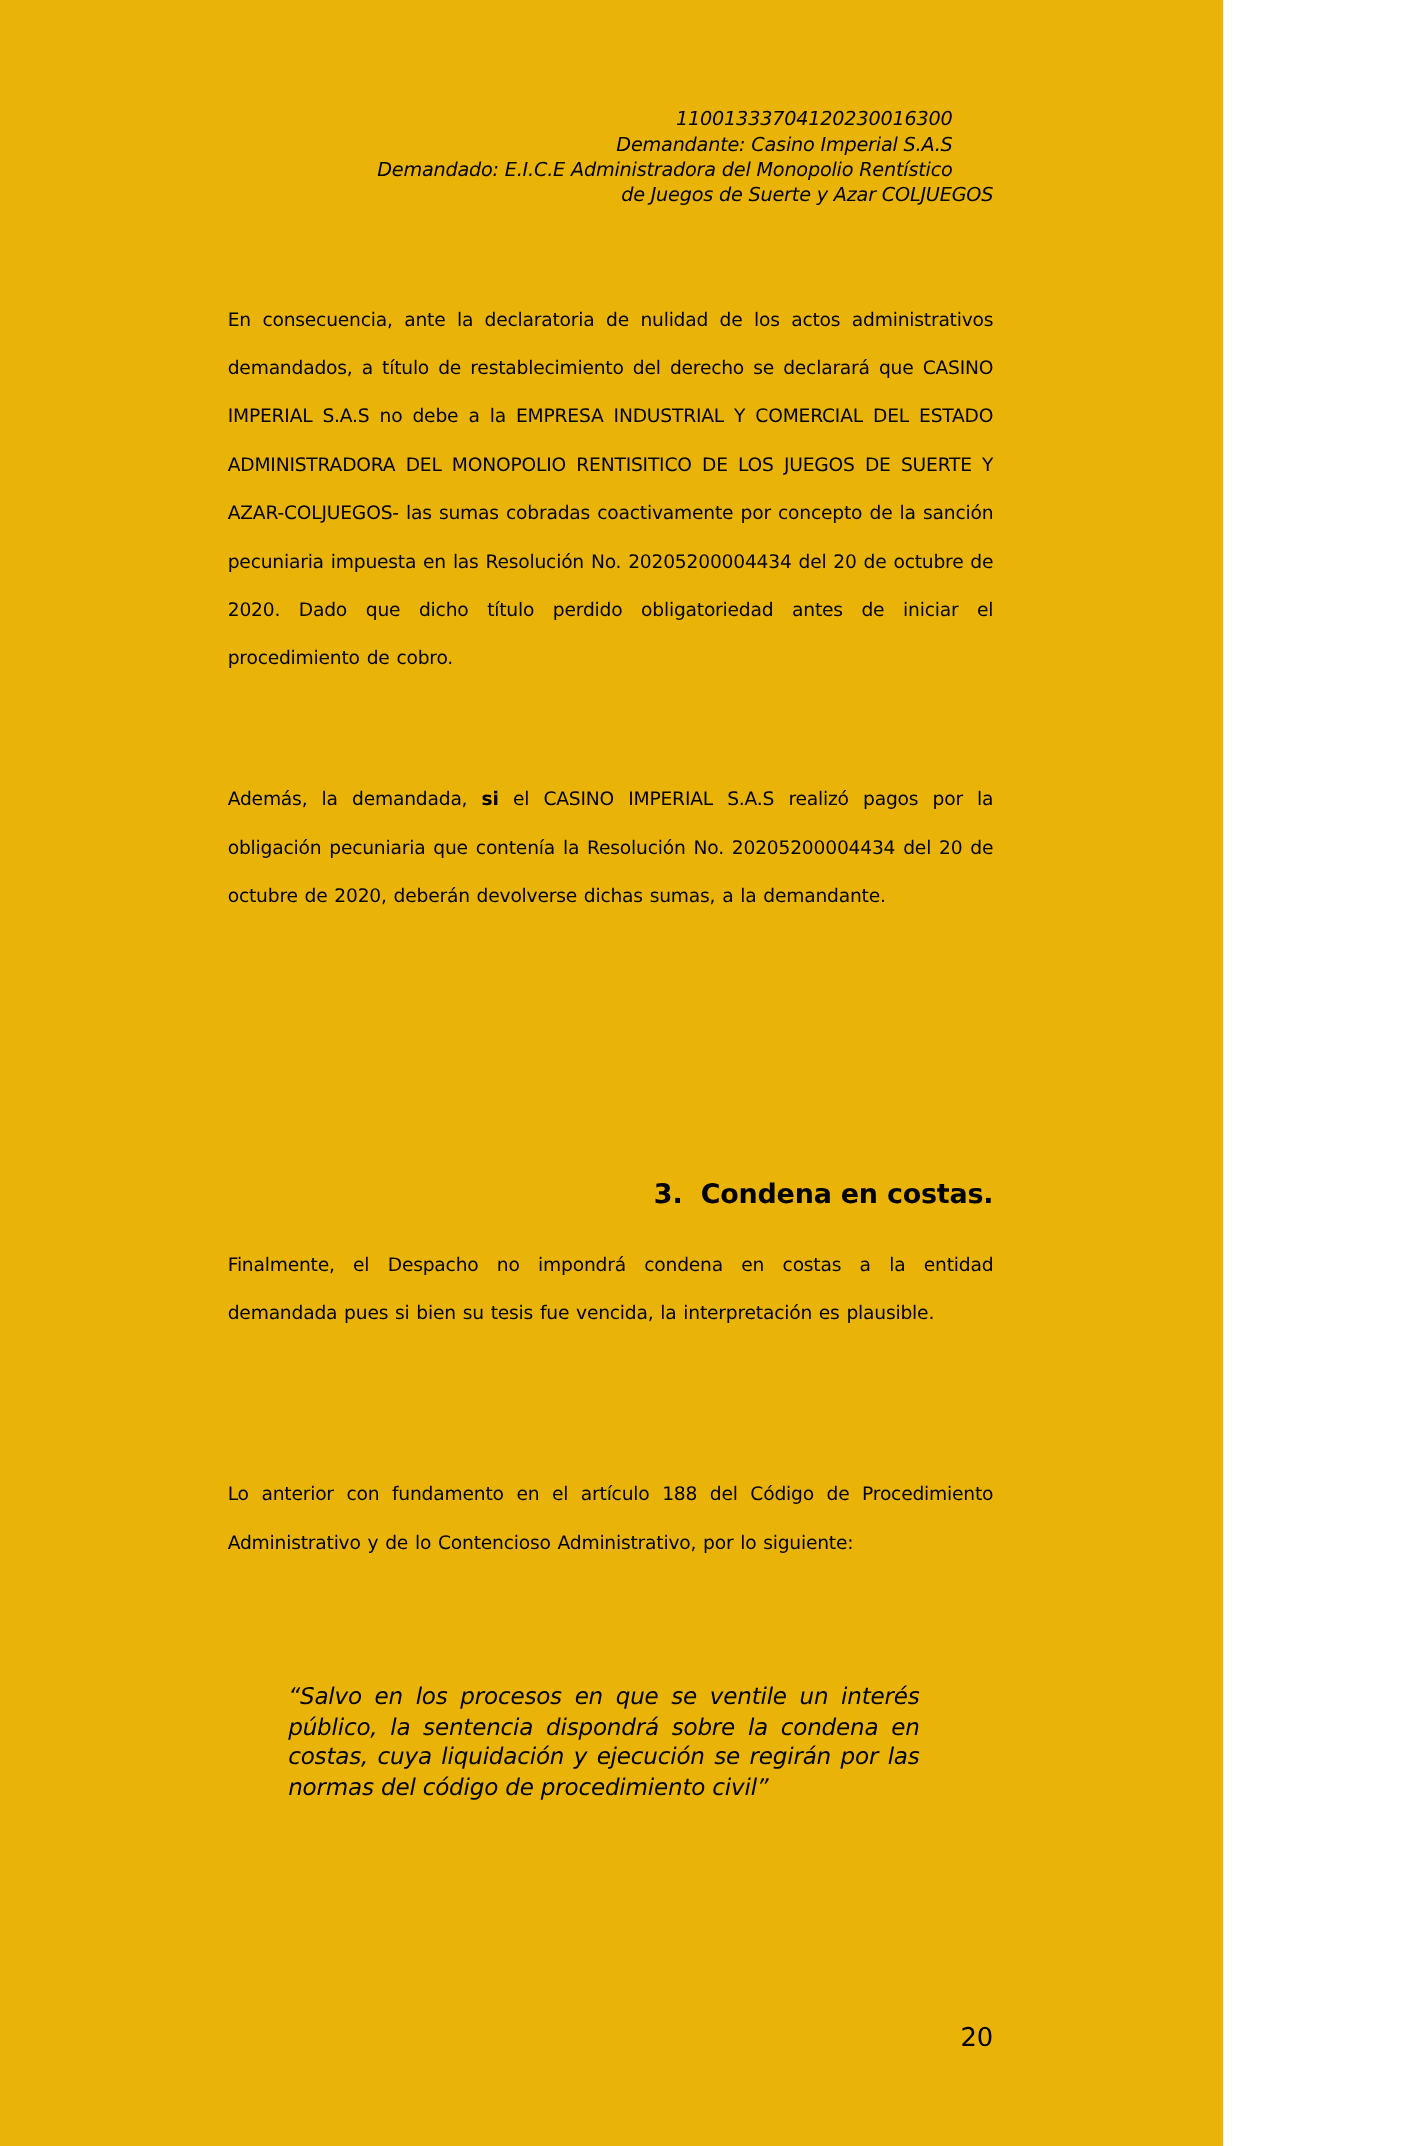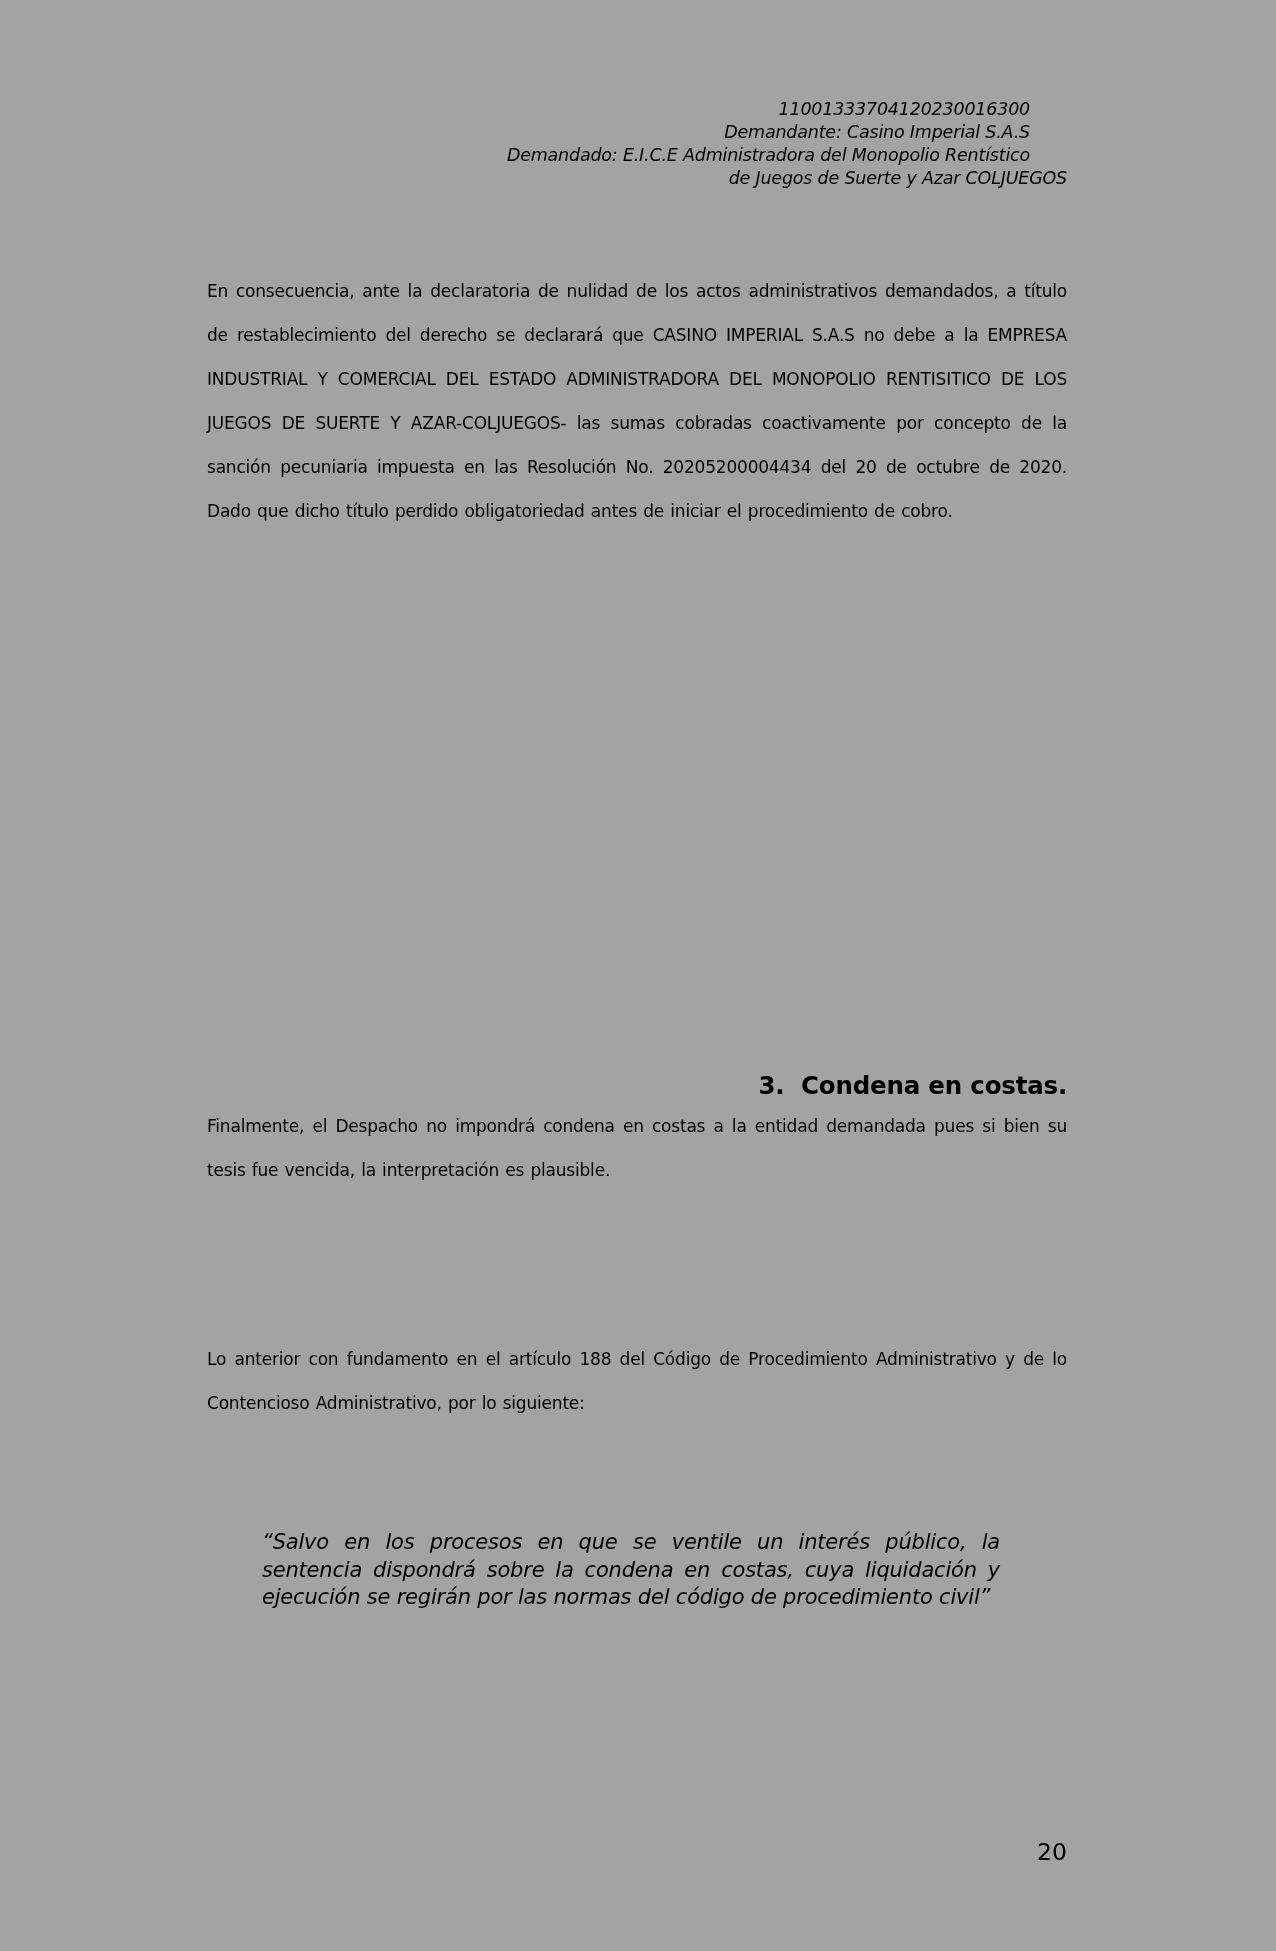--- a/index.html
+++ b/index.html
@@ -2,23 +2,23 @@
 <html lang="es"><head>
 <meta charset="utf-8">
 <style>
   html, body {
     margin: 0;
     padding: 0;
     background: #ffffff;
   }
   .page {
     position: relative;
-    width: 1276px;
+    width: 1112px;
     height: 1951px;
-    background: #a3a3a3;
+    background: #eab308;
     color: #000000;
     font-family: "DejaVu Sans", sans-serif;
     overflow: hidden;
   }
   
   .header {
     position: absolute;
     top: 98px;
     left: 207px;
     right: 209px;
@@ -39,21 +39,21 @@
     margin: 0;
     text-align: justify;
     font-size: 17px;
     line-height: 44px;
     letter-spacing: -0.2px;
     word-spacing: 1px;
   }
   .p1 { top: 269px; }
   .p2 { top: 705px; }
   .p3 { top: 930px; }
-  .p4 { top: 1104px; }
+  .p4 { top: 1128px; }
   .p5 { top: 1337px; }
 
   .heading {
     position: absolute;
     top: 1064px;
     left: 207px;
     right: 209px;
     margin: 0;
     font-size: 24.5px;
     line-height: 44px;
@@ -91,20 +91,21 @@
 
   <div class="header">
     <div class="hl">11001333704120230016300</div>
     <div class="hl">Demandante: Casino Imperial S.A.S</div>
     <div class="hl">Demandado: E.I.C.E Administradora del Monopolio Rentístico</div>
     <div class="hl">de Juegos de Suerte y Azar COLJUEGOS</div>
   </div>
 
   <p class="para p1">En consecuencia, ante la declaratoria de nulidad de los actos administrativos demandados, a título de restablecimiento del derecho se declarará que CASINO IMPERIAL S.A.S no debe a la EMPRESA INDUSTRIAL Y COMERCIAL DEL ESTADO ADMINISTRADORA DEL MONOPOLIO RENTISITICO DE LOS JUEGOS DE SUERTE Y AZAR-COLJUEGOS- las sumas cobradas coactivamente por concepto de la sanción pecuniaria impuesta en las Resolución No. 20205200004434 del 20 de octubre de 2020. Dado que dicho título perdido obligatoriedad antes de iniciar el procedimiento de cobro.</p>
 
+  <p class="para p2"><span>Además, la demandada, </span><b>si</b><span> el CASINO IMPERIAL S.A.S realizó pagos por la obligación pecuniaria que contenía la Resolución No. 20205200004434 del 20 de octubre de 2020, deberán devolverse dichas sumas, a la demandante.</span></p>
 
 
   <h2 class="heading">3.  Condena en costas.</h2>
 
   <p class="para p4">Finalmente, el Despacho no impondrá condena en costas a la entidad demandada pues si bien su tesis fue vencida, la interpretación es plausible.</p>
 
   <p class="para p5">Lo anterior con fundamento en el artículo 188 del Código de Procedimiento Administrativo y de lo Contencioso Administrativo, por lo siguiente:</p>
 
   <blockquote class="quote">“Salvo en los procesos en que se ventile un interés público, la sentencia dispondrá sobre la condena en costas, cuya liquidación y ejecución se regirán por las normas del código de procedimiento civil”</blockquote>
 

